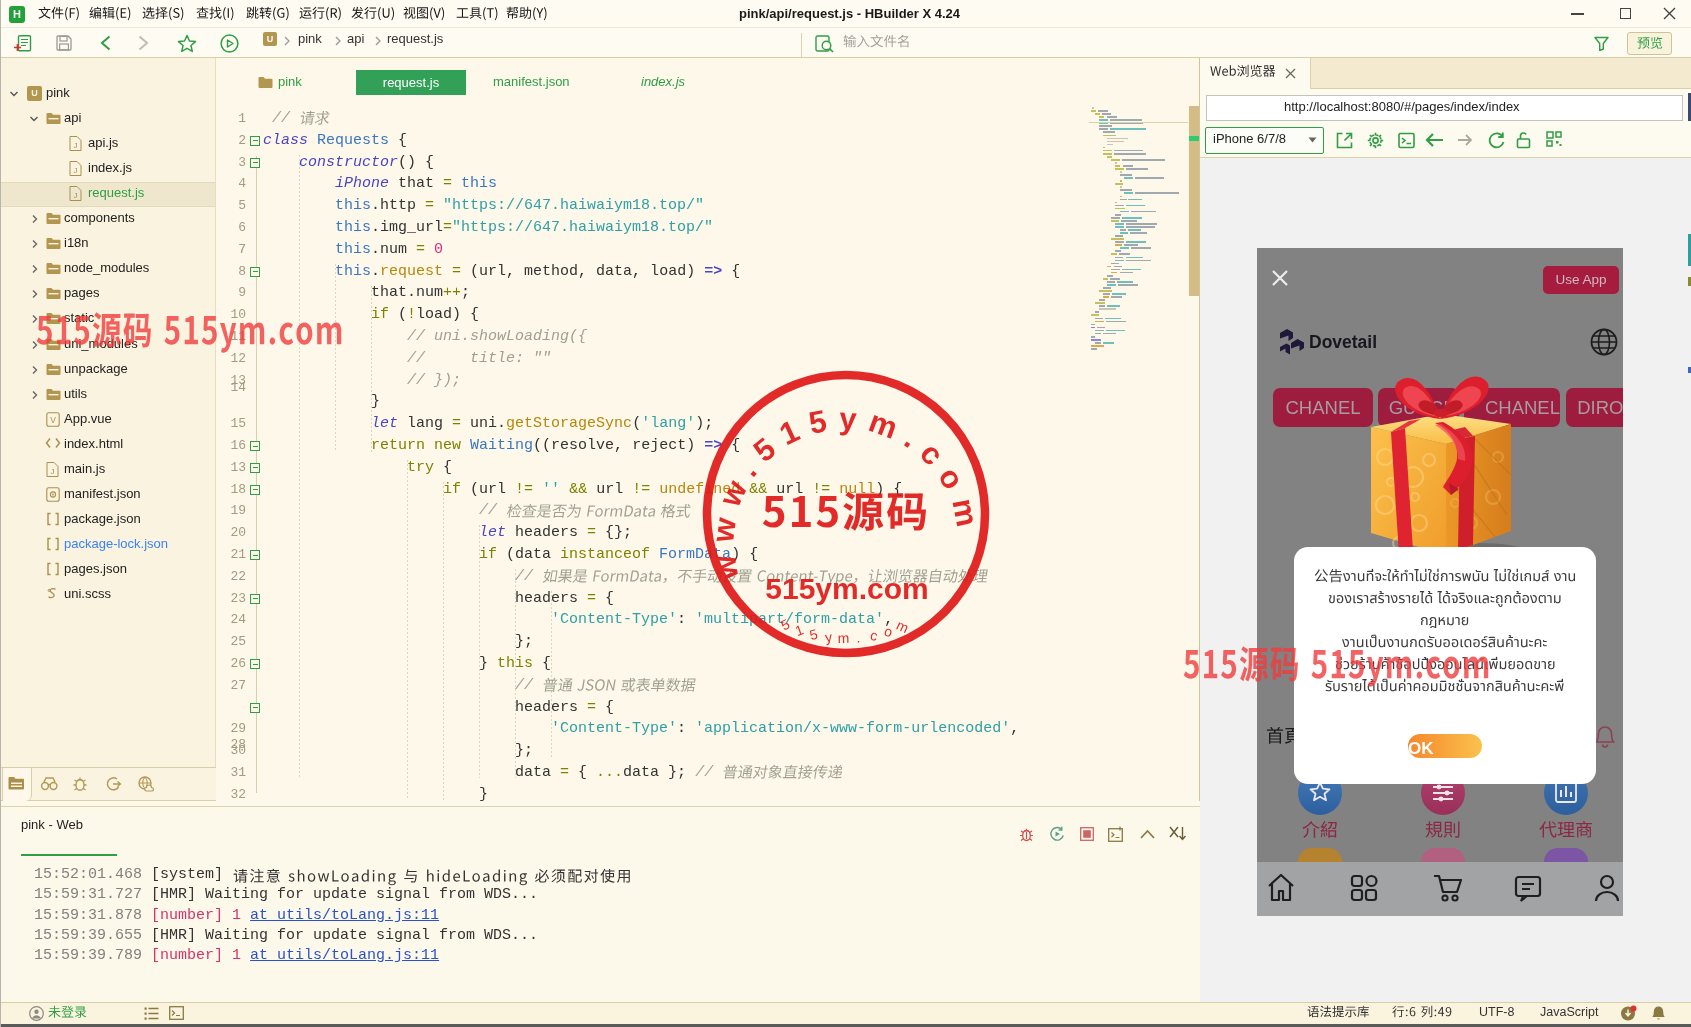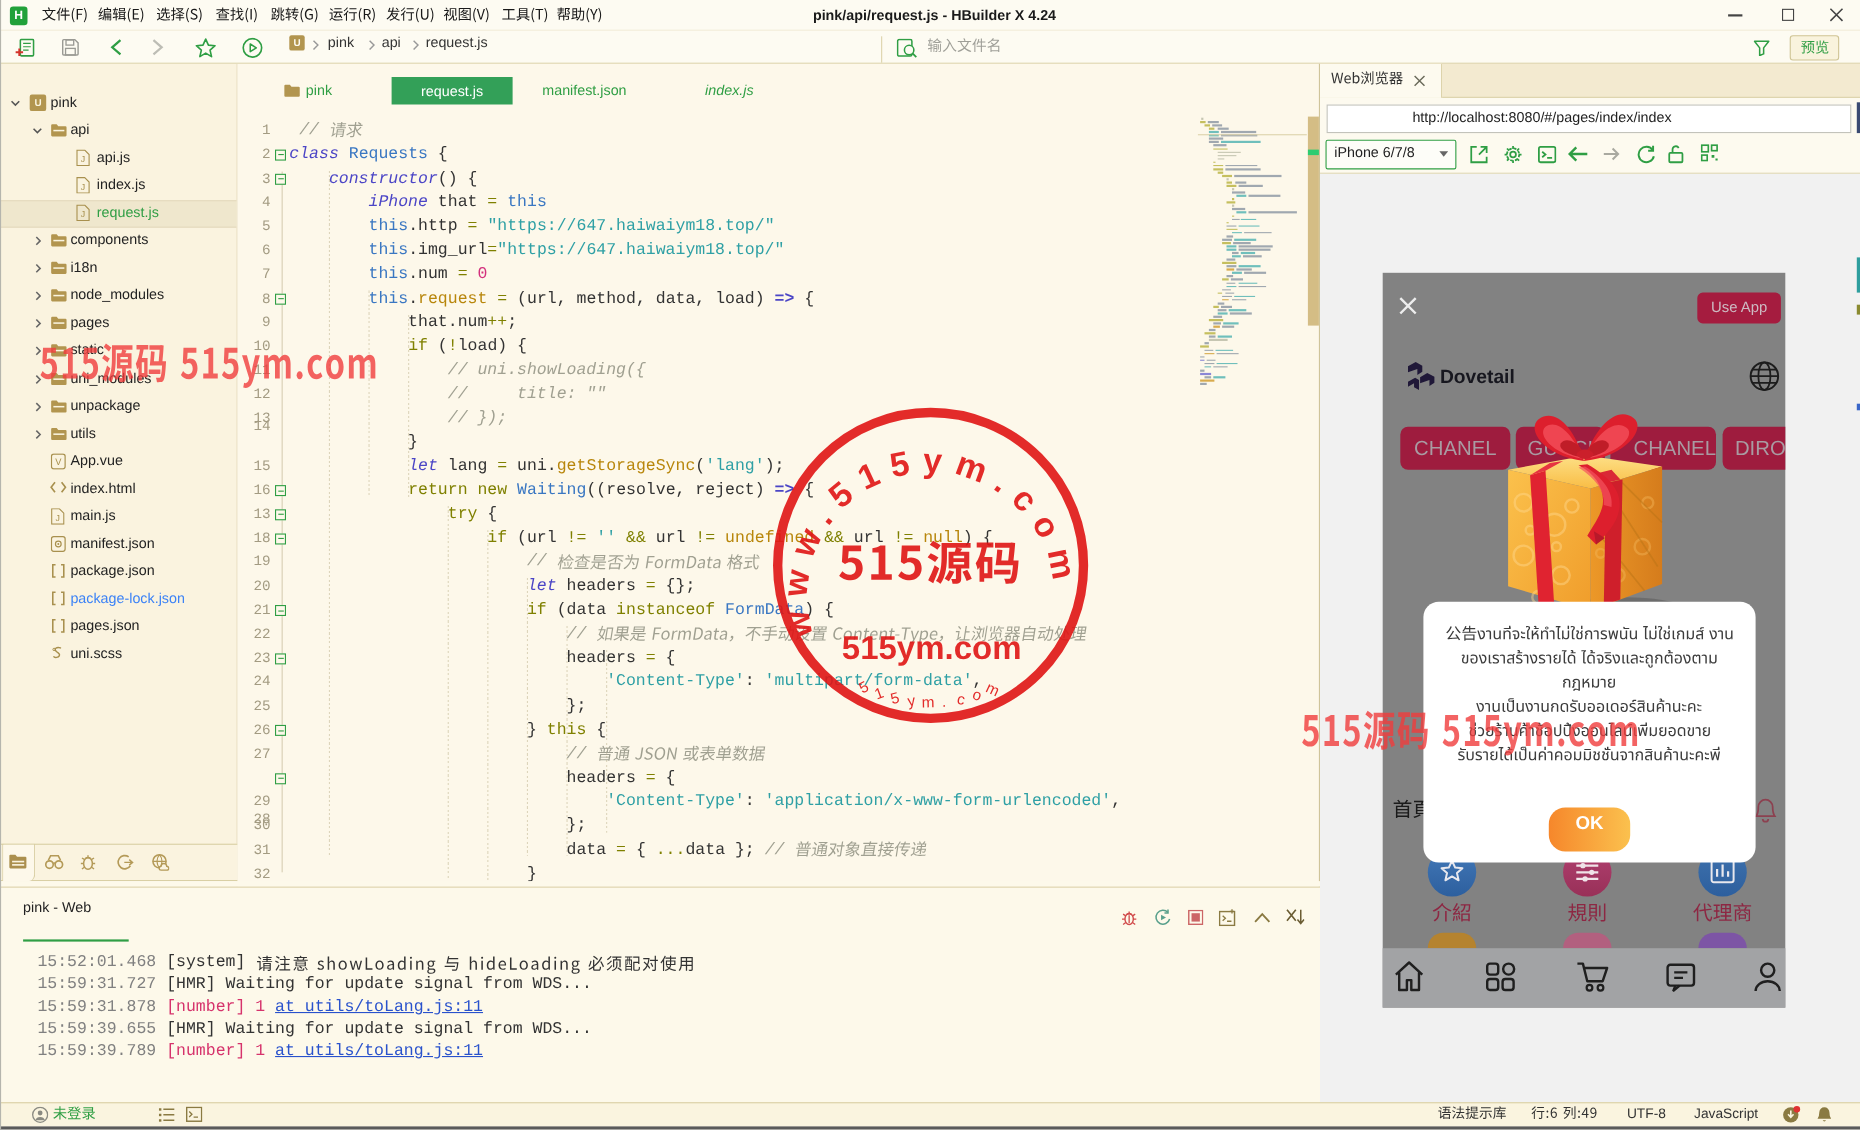--- a/index.html
+++ b/index.html
@@ -1164,21 +1164,21 @@
         <path transform="translate(201.6,0) scale(0.01450,-0.01450)" d="M270 -10Q211 -10 168.5 10.5Q126 31 103.5 73.0Q81 115 81 182V548H170V187Q170 127 200.5 96.0Q231 65 289 65Q359 65 397.5 110.0Q436 155 436 231V548H525V0H451L447 81H442Q424 41 379.5 15.5Q335 -10 270 -10Z"></path>
         <path transform="translate(210.5,0) scale(0.01450,-0.01450)" d="M153 344Q112 344 86.5 356.5Q61 369 50.0 388.5Q39 408 39 430Q39 445 43.5 461.0Q48 477 55 488L130 476Q128 471 125.5 462.0Q123 453 123 444Q123 431 130.0 422.5Q137 414 156 414H299V344ZM153 64Q112 64 86.5 76.5Q61 89 50.0 108.5Q39 128 39 150Q39 165 43.5 181.0Q48 197 55 208L130 196Q128 191 125.5 182.0Q123 173 123 164Q123 151 130.0 142.5Q137 134 156 134H299V64Z"></path>
         <path transform="translate(215.4,0) scale(0.01450,-0.01450)" d="M81 0V350Q81 451 135.0 504.5Q189 558 307 558Q426 558 479.5 504.5Q533 451 533 350V0H444V350Q444 417 409.0 450.5Q374 484 306 484Q239 484 204.5 450.5Q170 417 170 350V239L173 238Q195 277 227.0 289.5Q259 302 317 302H350V229H317Q256 229 224.5 212.0Q193 195 181.5 167.5Q170 140 170 106V0Z"></path>
         <path transform="translate(224.3,0) scale(0.01450,-0.01450)" d="M153 344Q112 344 86.5 356.5Q61 369 50.0 388.5Q39 408 39 430Q39 445 43.5 461.0Q48 477 55 488L130 476Q128 471 125.5 462.0Q123 453 123 444Q123 431 130.0 422.5Q137 414 156 414H299V344ZM153 64Q112 64 86.5 76.5Q61 89 50.0 108.5Q39 128 39 150Q39 165 43.5 181.0Q48 197 55 208L130 196Q128 191 125.5 182.0Q123 173 123 164Q123 151 130.0 142.5Q137 134 156 134H299V64Z"></path>
         <path transform="translate(229.2,0) scale(0.01450,-0.01450)" d="M140 0 41 548H132L171 310Q176 281 181.0 235.0Q186 189 193 126H196Q205 169 213.5 203.0Q222 237 229.5 264.5Q237 292 243 313L310 548H383L451 313Q457 292 464.5 264.5Q472 237 480.5 203.0Q489 169 498 126H502Q508 189 513.0 235.0Q518 281 523 310L563 548H654L555 0H468L376 298Q369 323 362.5 350.0Q356 377 350 421H346Q342 392 337.0 370.0Q332 348 327.0 331.0Q322 314 317 298L227 0Z"></path>
         <path transform="translate(239.3,0) scale(0.01450,-0.01450)" d="M-514 635V674L-441 706H-89V635ZM-172 674V787H-88V674Z"></path>
         <path transform="translate(239.3,0) scale(0.01450,-0.01450)" d="M-178 635V846H-90V635Z"></path>
       </g>
     </g>
   </svg>
-<div class="abs" style="left:1408px;top:734px;width:74px;height:40px;border-radius:15px;background:linear-gradient(90deg,#f6872b,#fbc14e);color:#fff;font:bold 17px 'Liberation Sans', sans-serif;text-align:center;line-height:29px">OK</div>
+<div class="abs" style="left:1408px;top:734px;width:74px;height:24px;border-radius:15px;background:linear-gradient(90deg,#f6872b,#fbc14e);color:#fff;font:bold 17px 'Liberation Sans', sans-serif;line-height:29px">OK</div>
 
 <div class="abs" style="left:0;top:801px;width:1200px;height:5px;background:#fdf9ea"></div>
 <div class="abs" style="left:0;top:806px;width:1200px;height:196px;background:#fdf9ea;border-top:1px solid #ddd3ab;box-sizing:border-box"></div>
 <div class="abs" style="left:21px;top:817px;font:13px 'Liberation Sans', sans-serif;color:#222">pink - Web</div>
 <div class="abs" style="left:21px;top:854px;width:96px;height:2px;background:#2f9e44"></div>
 
 <div class="logline" style="top:866px"><span class="lg-t">15:52:01.468</span> <span class="lg-b">[system] </span></div>
 <div class="logline" style="top:886px"><span class="lg-t">15:59:31.727</span> <span class="lg-b">[HMR] Waiting for update signal from WDS...</span></div>
 <div class="logline" style="top:907px"><span class="lg-t">15:59:31.878</span> <span class="lg-m">[number] 1</span> <a class="lg-a">at utils/toLang.js:11</a></div>
 <div class="logline" style="top:927px"><span class="lg-t">15:59:39.655</span> <span class="lg-b">[HMR] Waiting for update signal from WDS...</span></div>

